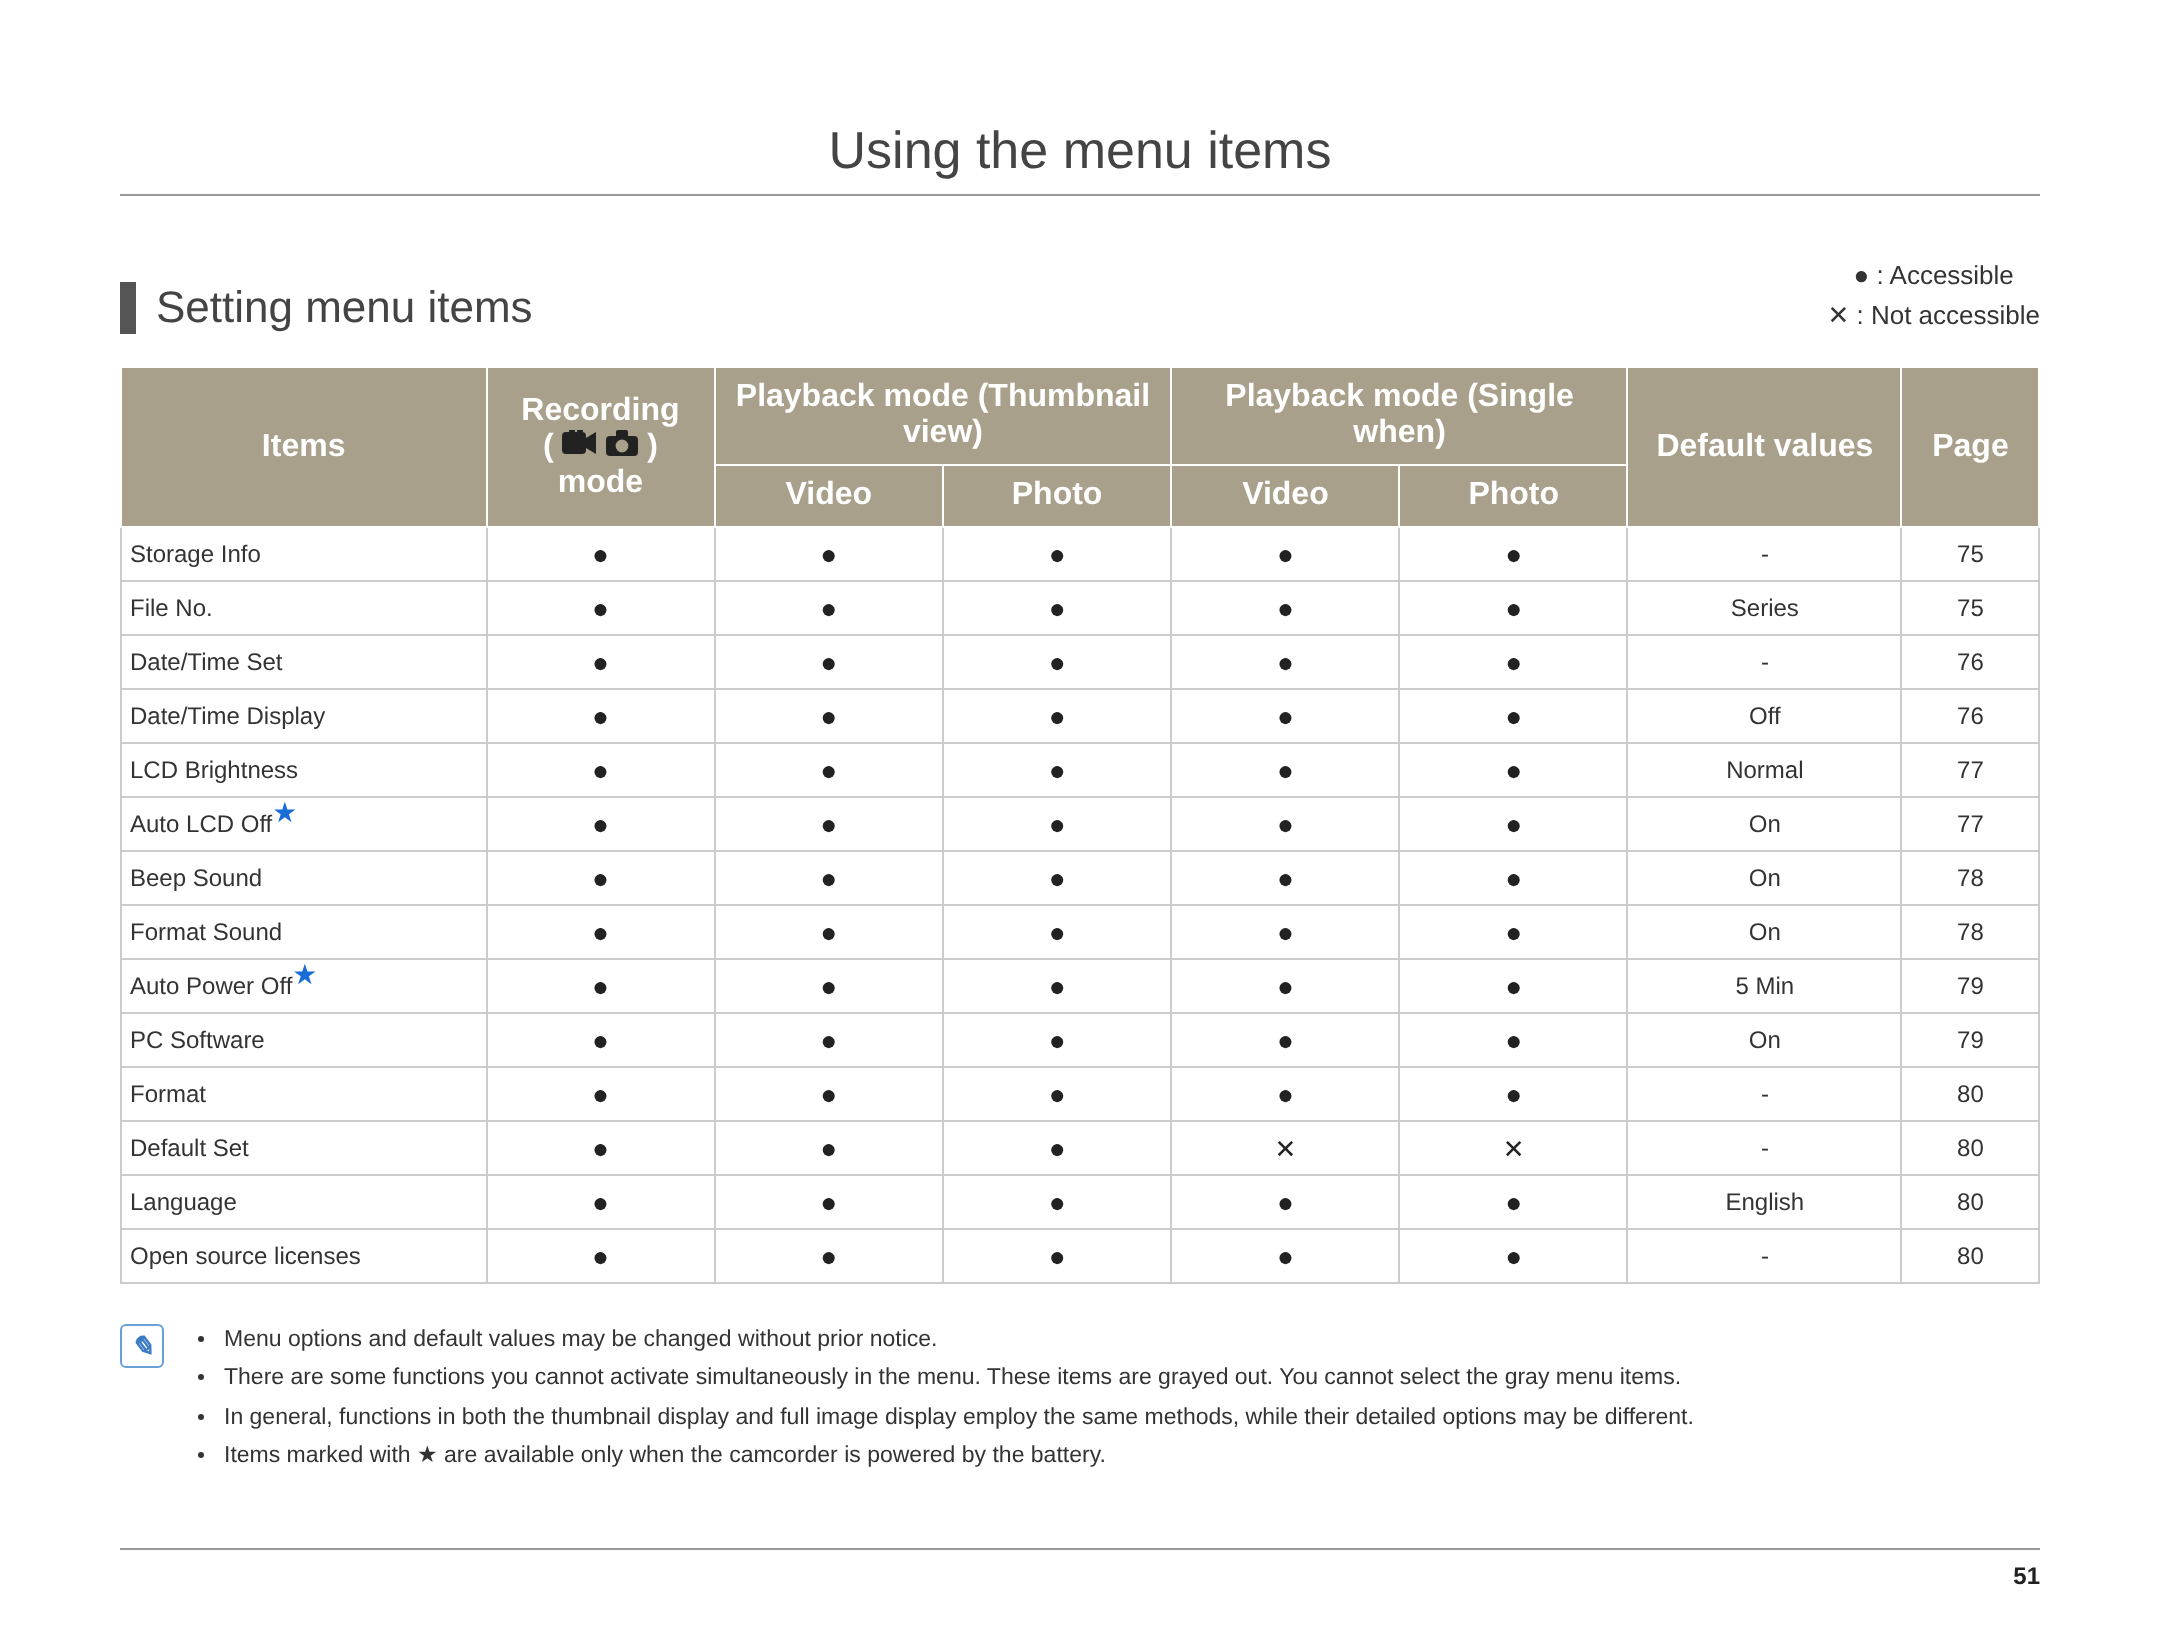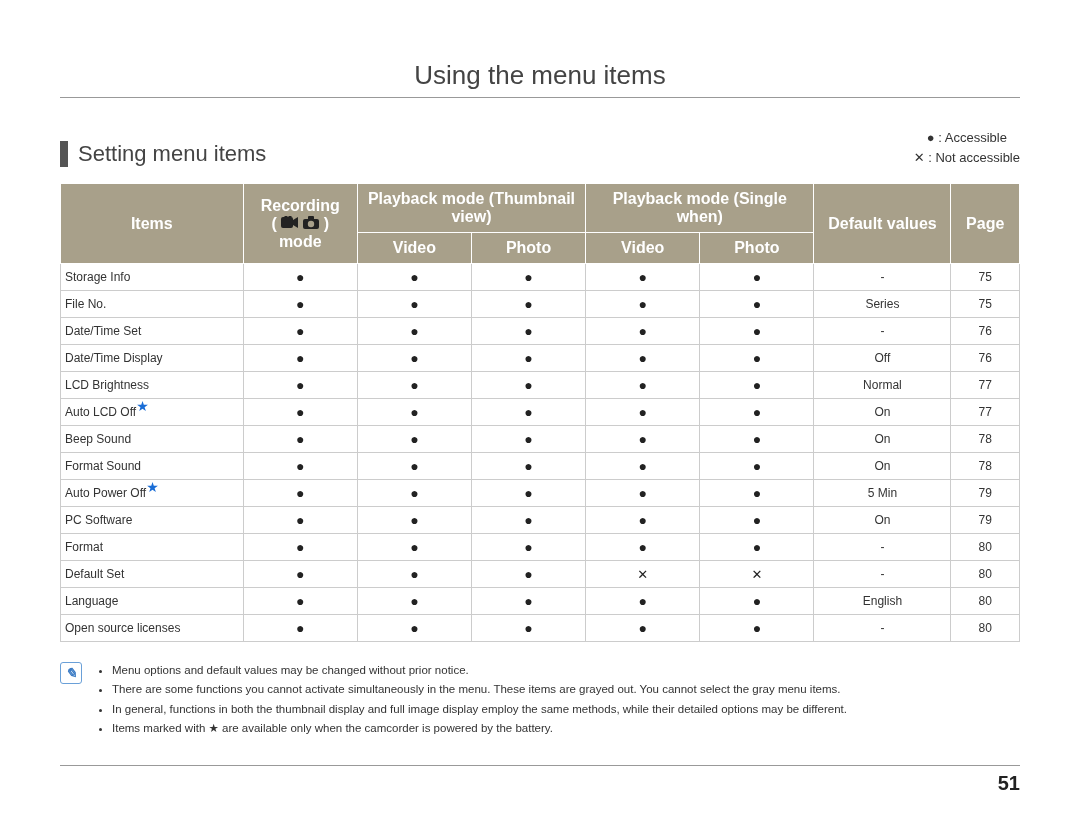--- a/index.html
+++ b/index.html
@@ -96,21 +96,21 @@
     font-weight: bold;
     font-size: 14px;
     flex-shrink: 0;
   }
   .note-list { list-style: disc; padding-left: 18px; }
   .note-list li { margin-bottom: 2px; }
   .page-num {
     position: absolute;
     bottom: 30px;
     right: 60px;
-    font-size: 20px;
+    font-size: 12px;
     font-weight: bold;
     border-top: 1px solid #999;
     padding-top: 6px;
     padding-left: 900px;
     text-align: right;
     left: 60px;
     right: 60px;
   }
   .rec-icons { display: inline-flex; gap: 4px; align-items: center; justify-content: center; }
   .rec-icons svg { display: block; }

